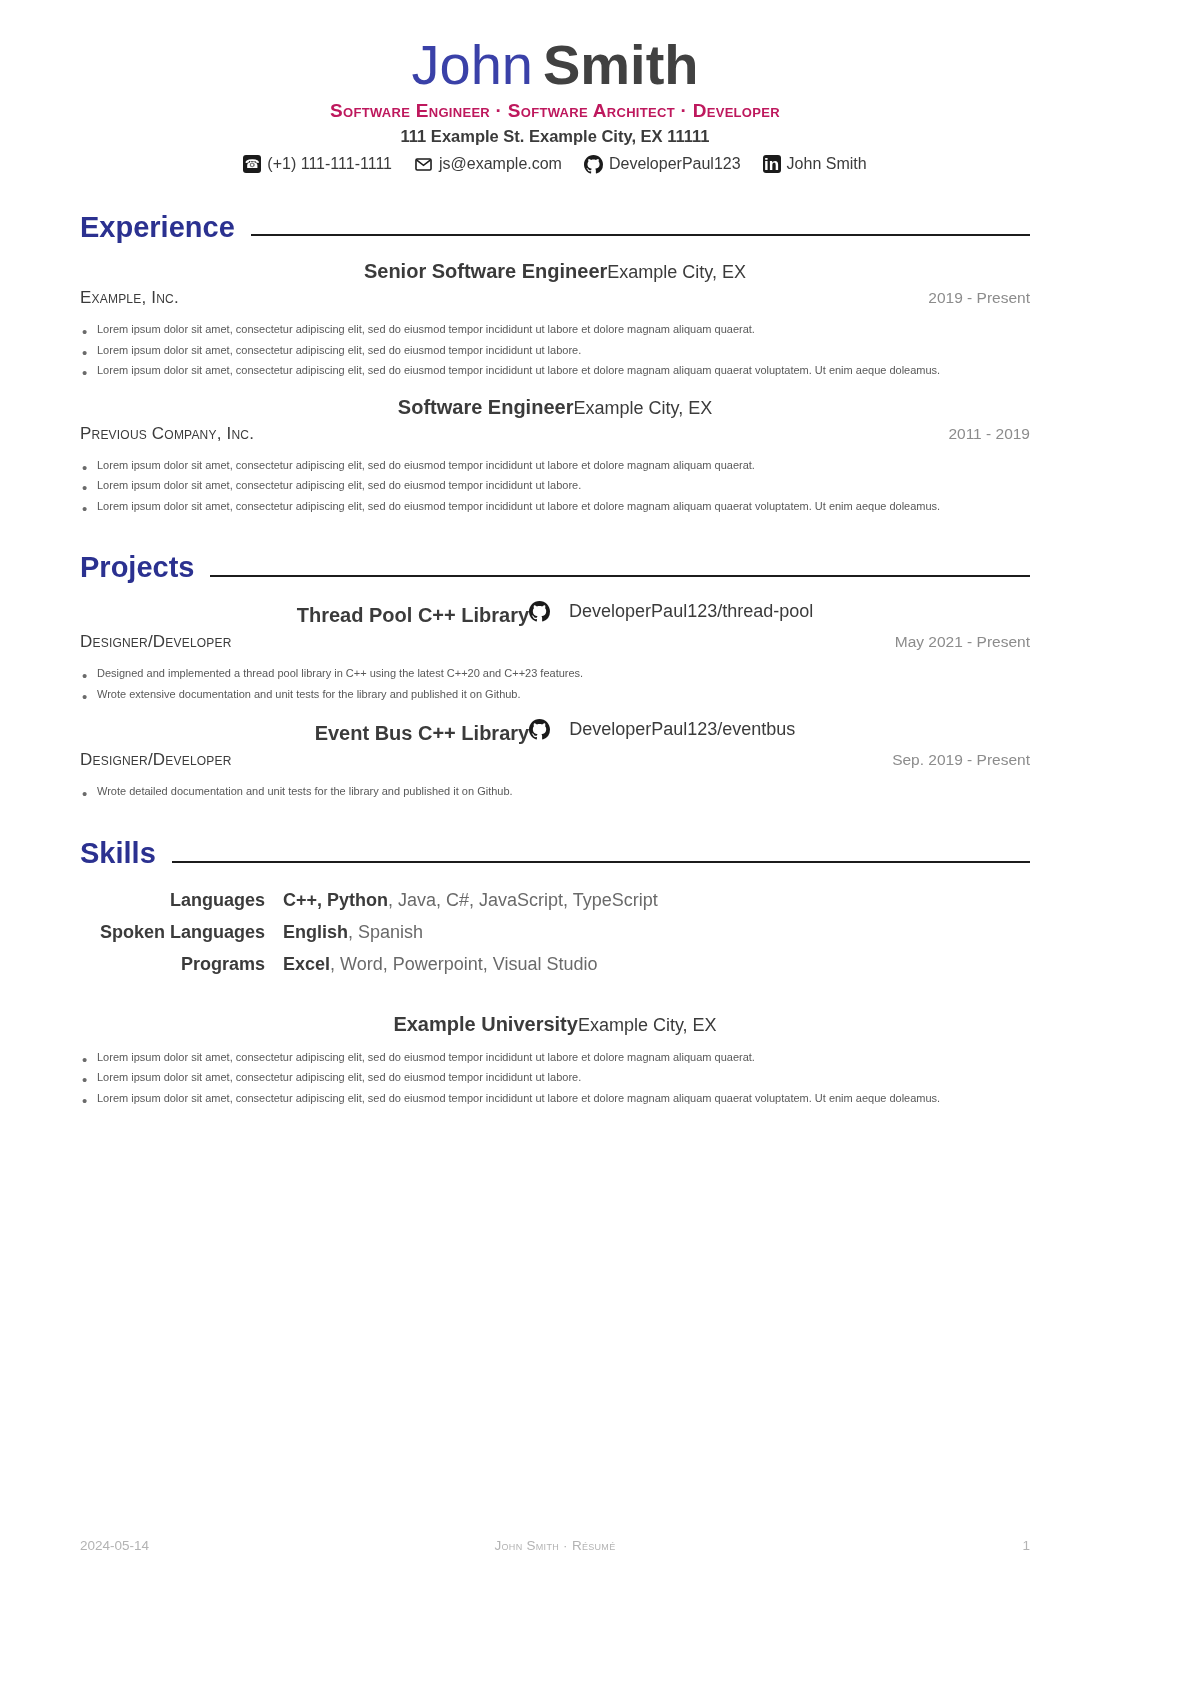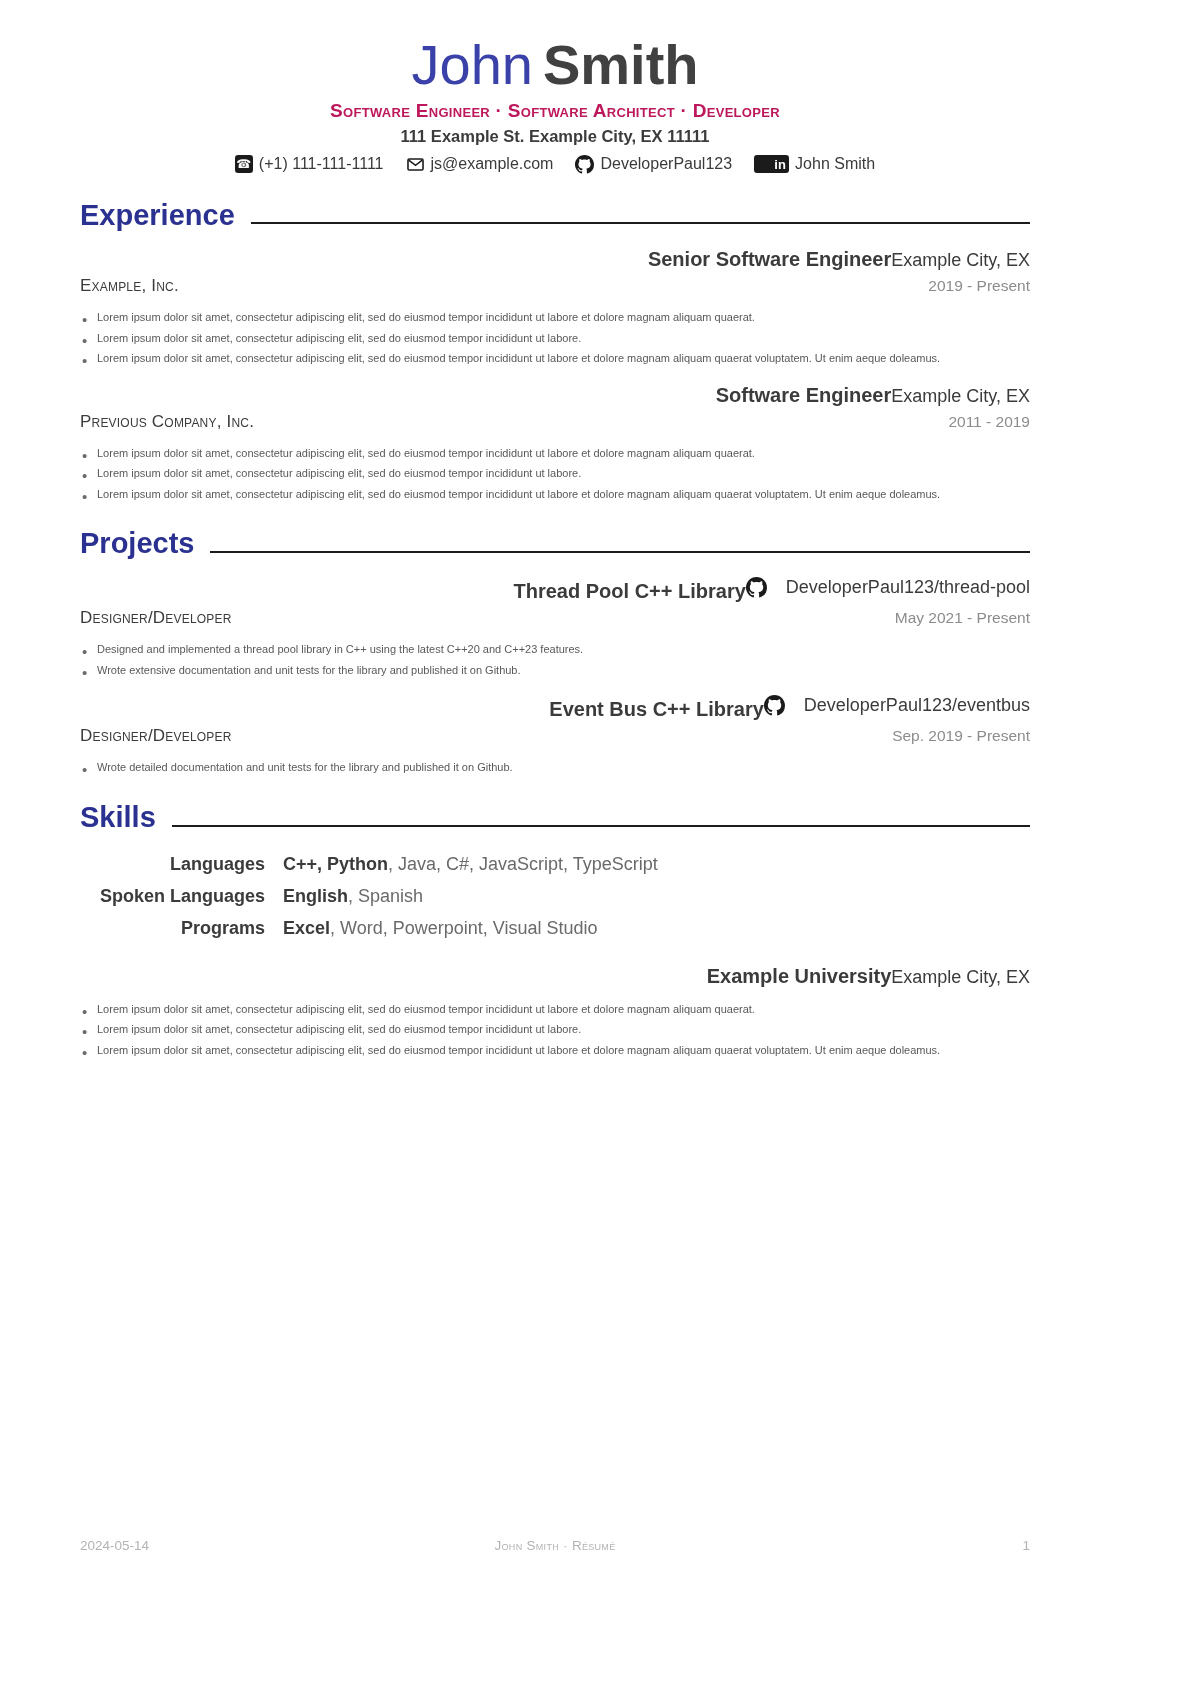--- a/index.html
+++ b/index.html
@@ -34,27 +34,27 @@
   .citem { display: inline-flex; align-items: center; gap: 6px; }
   .sqicon {
     width: 18px; height: 18px; border-radius: 3px;
     background: #1b1b1b; color: #fff;
     display: inline-flex; align-items: center; justify-content: center;
     font-size: 12px; line-height: 1; font-weight: 700;
   }
   .svgicon { display: inline-block; vertical-align: middle; }
 
   
-  .section { margin-top: 26px; }
+  .section { margin-top: 38px; }
   .sec-head { display: flex; align-items: flex-end; gap: 16px; }
   .sec-title { font-size: 29px; font-weight: 700; color: #2b3190; line-height: 1.1; white-space: nowrap; }
   .sec-rule { flex: 1; border-top: 2.5px solid #1c1c1c; margin-bottom: 7px; }
 
   .entry { margin-top: 17px; }
-  .erow { display: flex; justify-content: flex-end; align-items: baseline; }
+  .erow { display: flex; justify-content: center; align-items: baseline; }
   .etitle { font-size: 20px; font-weight: 700; color: #3b3b3b; }
   .eloc   { font-size: 18px; color: #3b3b3b; }
   .erow2 { display: flex; justify-content: space-between; align-items: baseline; margin-top: 5px; }
   .eorg  { font-size: 17px; color: #3b3b3b; font-variant: small-caps; letter-spacing: 0.2px; }
   .edate { font-size: 15.5px; color: #8c8c8c; }
   .erepo { display: inline-flex; align-items: center; gap: 19px; font-size: 18px; color: #3b3b3b; }
 
   ul.bullets { list-style: none; margin: 13px 0 0 0; padding: 0; }
   ul.bullets li {
     position: relative;
@@ -111,21 +111,21 @@
           </svg>
         <span>js@example.com</span>
       </span>
       <span class="citem">
         <svg class="svgicon" width="19" height="19" viewBox="0 0 16 16">
             <path fill="#1b1b1b" fill-rule="evenodd" d="M8 0C3.58 0 0 3.58 0 8c0 3.54 2.29 6.53 5.47 7.59.4.07.55-.17.55-.38 0-.19-.01-.82-.01-1.49-2.01.37-2.53-.49-2.69-.94-.09-.23-.48-.94-.82-1.13-.28-.15-.68-.52-.01-.53.63-.01 1.08.58 1.23.82.72 1.21 1.87.87 2.33.66.07-.52.28-.87.51-1.07-1.78-.2-3.64-.89-3.64-3.95 0-.87.31-1.59.82-2.15-.08-.2-.36-1.02.08-2.12 0 0 .67-.21 2.2.82.64-.18 1.32-.27 2-.27s1.36.09 2 .27c1.53-1.04 2.2-.82 2.2-.82.44 1.1.16 1.92.08 2.12.51.56.82 1.27.82 2.15 0 3.07-1.87 3.75-3.65 3.95.29.25.54.73.54 1.48 0 1.07-.01 1.93-.01 2.2 0 .21.15.46.55.38A8.01 8.01 0 0016 8c0-4.42-3.58-8-8-8z"></path>
           </svg>
         <span>DeveloperPaul123</span>
       </span>
       <span class="citem">
-        <span class="sqicon" style="font-size:13px;padding-left:17px;">in</span>
+        <span class="sqicon" style="font-size:17px;">in</span>
         <span>John Smith</span>
       </span>
     </div>
   </div>
 
   <div class="section">
     <div class="sec-head">
       <span class="sec-title">Experience</span>
       <span class="sec-rule"></span>
     </div>

